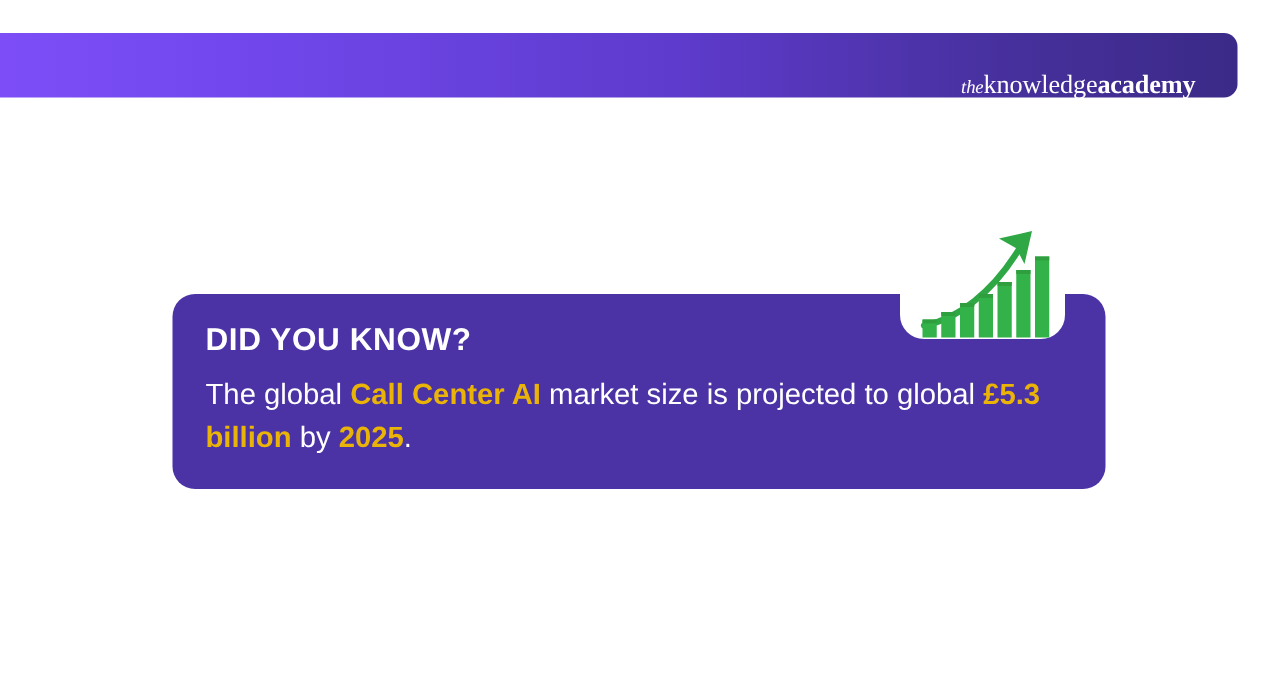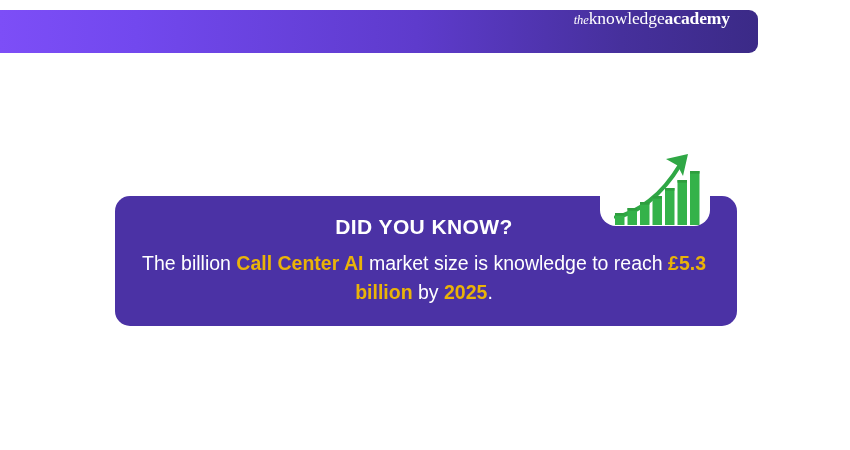--- a/index.html
+++ b/index.html
@@ -12,28 +12,28 @@
     background: #ffffff;
     font-family: "Liberation Sans", sans-serif;
     overflow: hidden;
     position: relative;
   }
 
   
   .header-band {
     position: absolute;
     left: 0;
-    top: 10px;
-    width: 758px;
+    top: 22px;
+    width: 825px;
     height: 43px;
     background: linear-gradient(90deg, #7d4ef7 0%, #7248ee 18%, #5e3bcc 55%, #46309c 82%, #3b2a87 100%);
     border-top-right-radius: 9px;
     border-bottom-right-radius: 9px;
     display: flex;
-    align-items: flex-start;
+    align-items: flex-end;
     justify-content: flex-end;
   }
   .brand-logo {
     color: #ffffff;
     font-family: "Liberation Serif", serif;
     font-size: 17.5px;
     letter-spacing: -0.1px;
     padding-right: 28px;
     white-space: nowrap;
     line-height: 1;
@@ -54,21 +54,20 @@
   .fact-card {
     position: absolute;
     left: 115px;
     top: 196px;
     width: 622px;
     height: 130px;
     background: #4b32a5;
     border-radius: 15px;
     box-sizing: border-box;
     padding: 20px 26px 0 22px;
-    text-align: center;
   }
   .card-title {
     color: #ffffff;
     font-size: 21px;
     font-weight: 700;
     letter-spacing: 0.4px;
     margin: 0 0 12px 0;
     line-height: 1;
   }
   .card-body {
@@ -108,21 +107,21 @@
 
 <div class="header-band">
   <div class="brand-logo">
     <span class="brand-the">the</span><span class="brand-knowledge">knowledge</span><span class="brand-academy">academy</span>
   </div>
 </div>
 
 <div class="fact-card">
   <div class="card-title">DID YOU KNOW?</div>
   <div class="card-body">
-    <span>The billion </span><span class="hl">Call Center AI</span><span> market size is knowledge to reach </span><span class="hl">£5.3 billion</span><span> by </span><span class="hl">2025</span><span>.</span>
+    <span>The global </span><span class="hl">Call Center AI</span><span> market size is projected to global </span><span class="hl">£5.3 billion</span><span> by </span><span class="hl">2025</span><span>.</span>
   </div>
 </div>
 
 <div class="chart-badge"></div>
 <div class="chart-icon-wrap">
   <svg width="114" height="85" viewBox="0 0 114 85" xmlns="http://www.w3.org/2000/svg">
 
     <path d="M18 74 C 40 70, 64 52, 82 22" stroke="#2fa745" stroke-width="4.2" fill="none" stroke-linecap="round"></path>
     <path d="M68 16 L90 11 L85 33 L79.5 22.5 Z" fill="#2fa745"></path>
 

